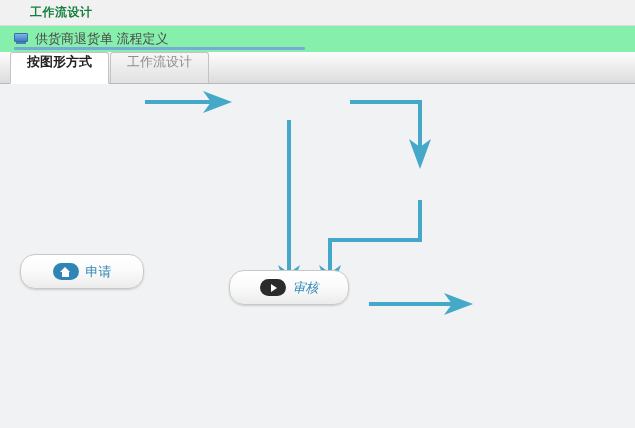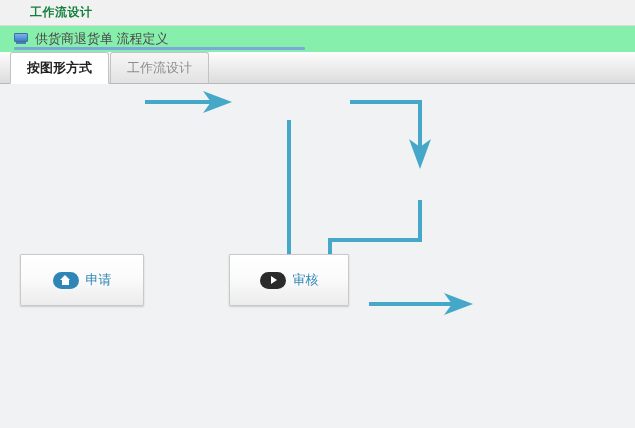--- a/index.html
+++ b/index.html
@@ -87,21 +87,20 @@
     align-items: flex-end;
     box-sizing: border-box;
     padding-left: 10px;
     position: relative;
   }
   .tab {
     height: 31px;
     box-sizing: border-box;
     padding: 0 16px;
     display: flex;
-    align-items: center;
     font-size: 13px;
     border-left: 1px solid #c3c3c3;
     border-right: 1px solid #c3c3c3;
     border-top: 1px solid #c3c3c3;
     border-top-left-radius: 3px;
     border-top-right-radius: 3px;
     cursor: pointer;
     user-select: none;
   }
   .tab.active {
@@ -129,23 +128,23 @@
   .edges {
     position: absolute;
     left: 0; top: 0;
     width: 635px; height: 343px;
   }
 
   
   .node {
     position: absolute;
     box-sizing: border-box;
-    height: 52px;
+    height: 35px;
     border: 1px solid #c9c9c9;
-    border-radius: 1px;
+    border-radius: 15px;
     background: linear-gradient(#ffffff 0%, #fbfbfb 45%, #ececec 100%);
     box-shadow: 0 1px 2px rgba(0,0,0,.16), inset 0 1px 0 #ffffff;
     display: flex;
     align-items: center;
     justify-content: center;
     cursor: pointer;
     user-select: none;
   }
   .node .badge {
     width: 26px;
@@ -250,21 +249,21 @@
   <div class="node" style="left:20px; top:170px; width:124px;">
     <span class="badge blue">
       <span class="glyph-home">
           <span class="roof"></span>
           <span class="body"></span>
         </span>
     </span>
     <span class="label">申请</span>
   </div>
 
-  <div class="node" style="left:229px; top:170px; width:120px;">
+  <div class="node" style="left:229px; top:186px; width:120px;font-style:italic;">
     <span class="badge dark">
       <span class="glyph-play"></span>
     </span>
     <span class="label">审核</span>
   </div>
 
 
 </div>
 
 </body></html>

